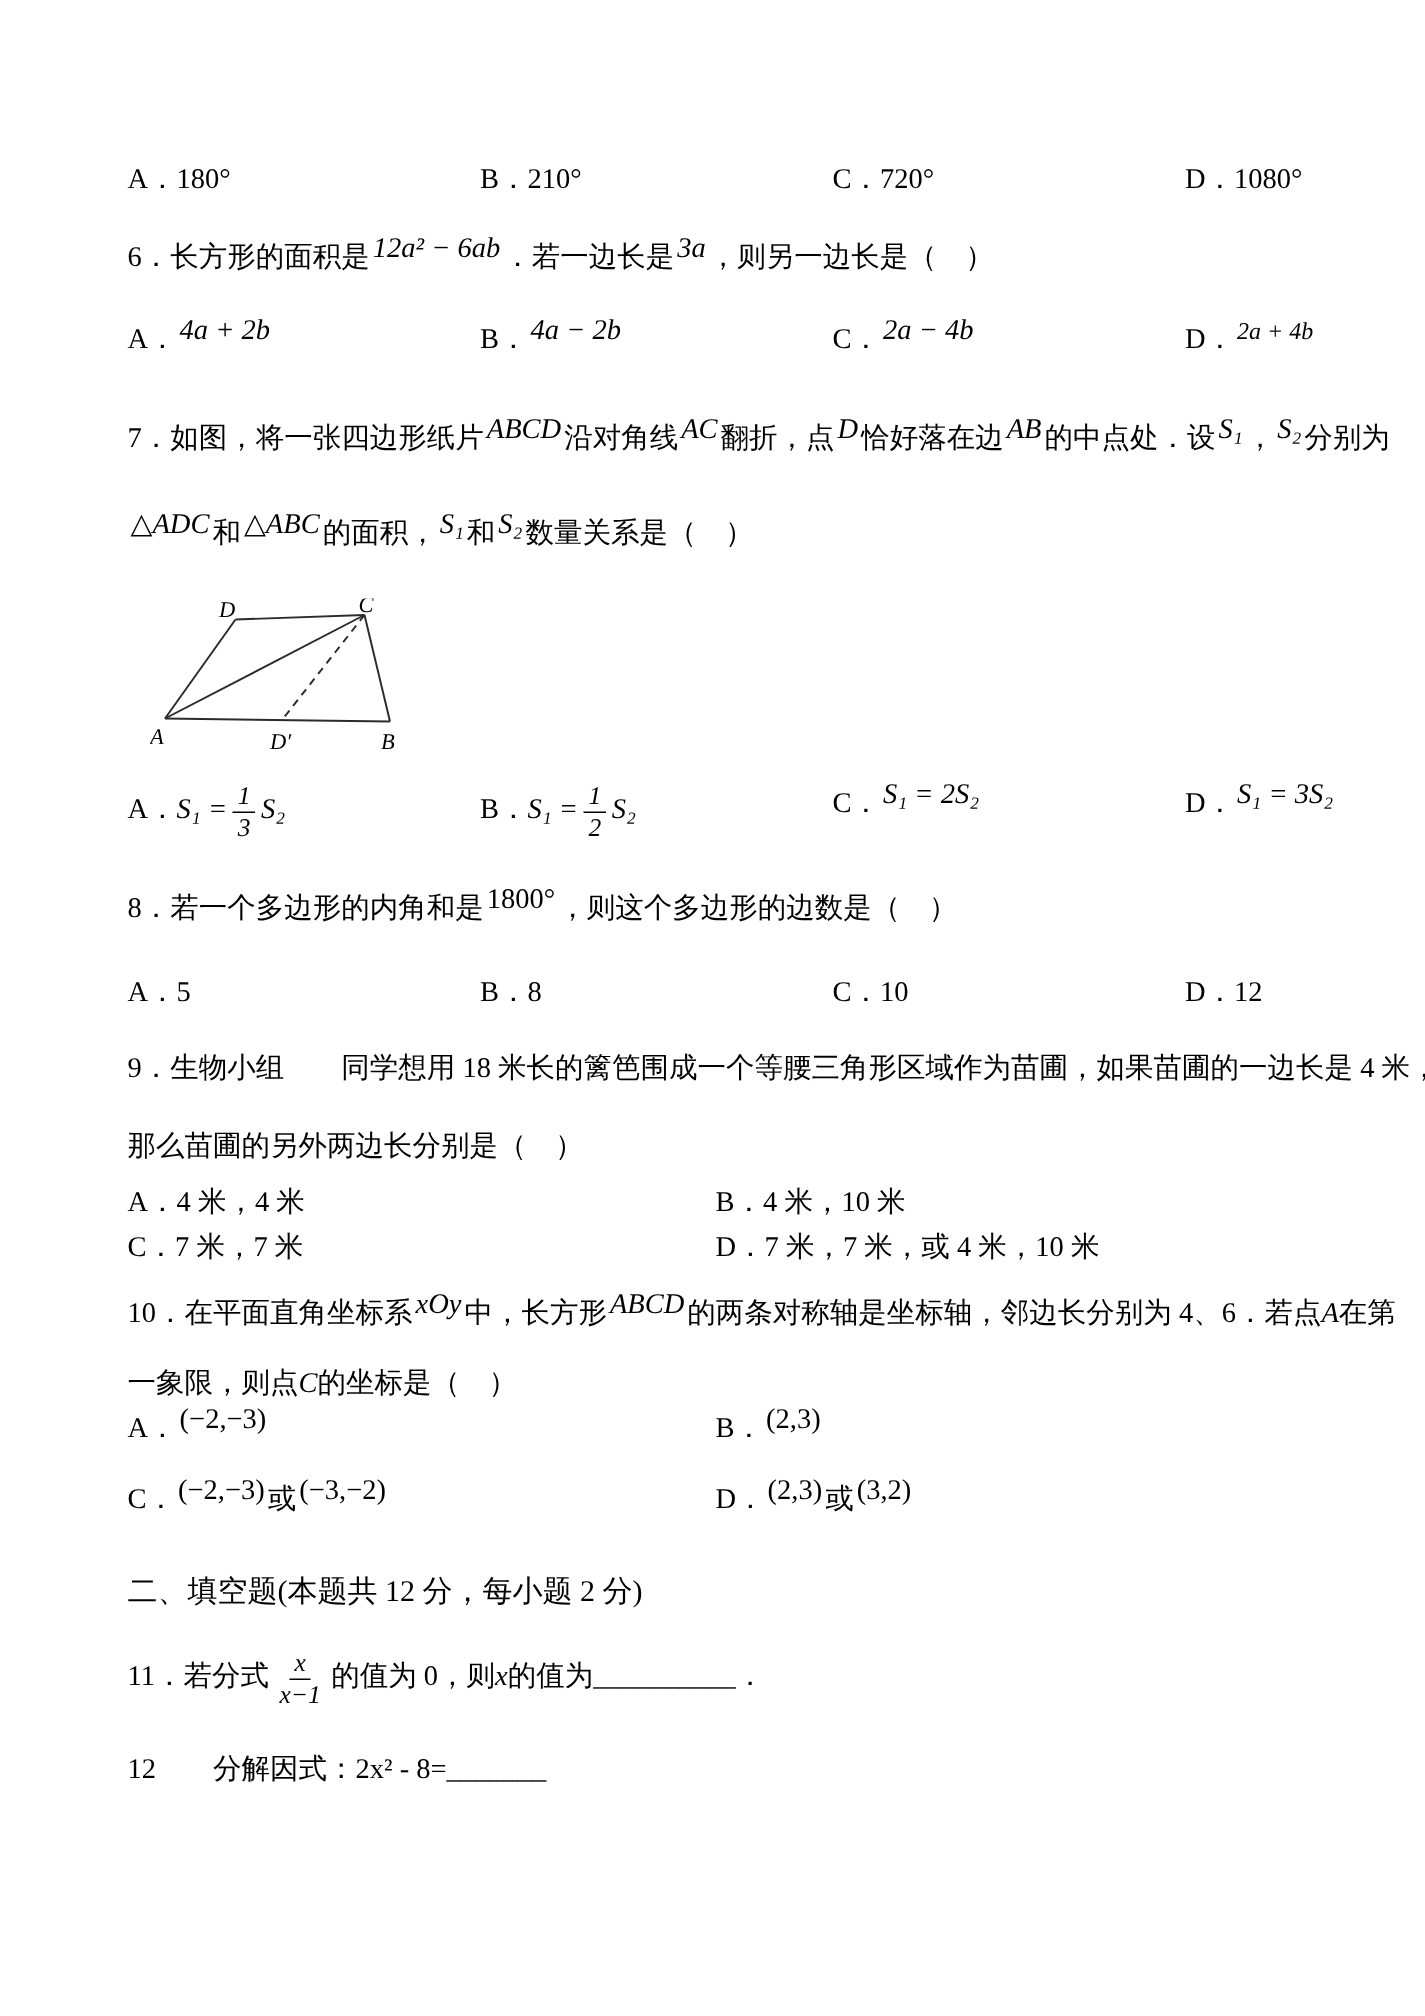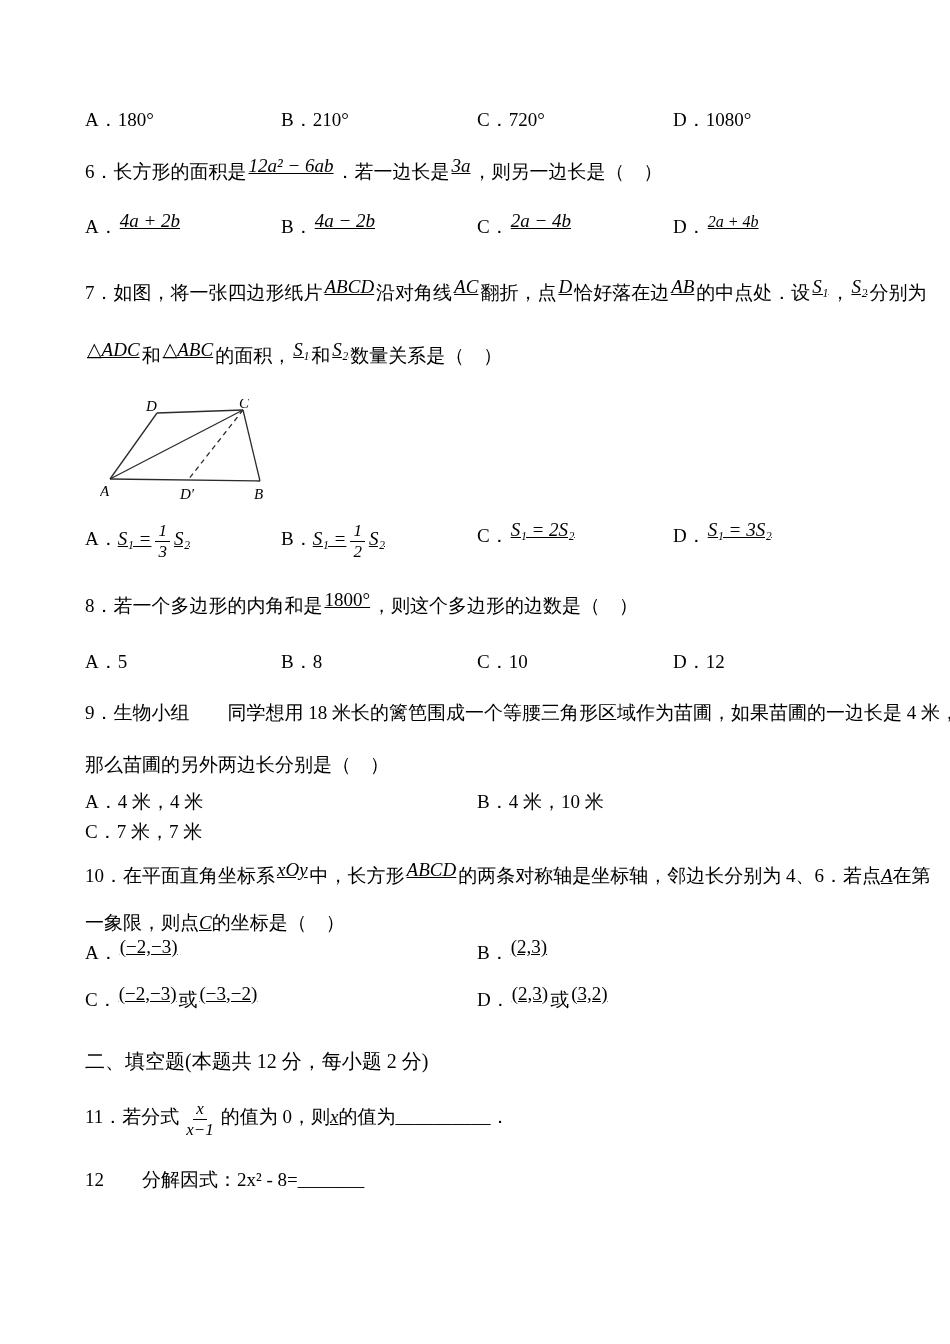--- a/index.html
+++ b/index.html
@@ -5,25 +5,25 @@
   html,body { margin:0; padding:0; }
   body {
     width:950px; height:1344px; overflow:hidden;
     background:#ffffff; color:#000000;
     font-family:"Liberation Serif","DejaVu Serif",serif;
     font-size:19px;
   }
   .page { padding:105px 60px 0 85px; }
   .row { line-height:1.6; }
   .nowrap { white-space:nowrap; }
-  .m { font-family:"Liberation Serif","DejaVu Serif",serif;text-decoration:underline; }
+  .m { font-family:"Liberation Serif","DejaVu Serif",serif; }
   .it { font-style:italic; }
   .up { position:relative; top:-6px; display:inline-block; padding:0 2px; }
   .sm { font-size:16px;text-align:center; }
-  .opts4 { display:flex; }
+  .opts4 { display:flex;gap:39px; }
   .opts4 .opt { width:196px; flex:0 0 auto; }
   .opts2 { display:flex; }
   .opts2 .opt { width:392px; flex:0 0 auto; }
   .frac {
     display:inline-flex; flex-direction:column; align-items:center;
     vertical-align:middle; line-height:1.15; font-size:17px;
     font-style:italic; margin:0 4px;
   }
   .frac .fnum { border-bottom:1.2px solid #000; padding:0 3px; text-align:center; }
   .frac .fden { padding:0 3px; text-align:center; }
@@ -114,20 +114,21 @@
   </div>
   <div class="row" style="margin-bottom:6px">
     <span>那么苗圃的另外两边长分别是（　）</span>
   </div>
   <div class="row opts2" style="margin-bottom:0">
     <div class="opt"><span>A．</span><span>4 米，4 米</span></div>
     <div class="opt"><span>B．</span><span>4 米，10 米</span></div>
   </div>
   <div class="row opts2" style="margin-bottom:14px">
     <div class="opt"><span>C．</span><span>7 米，7 米</span></div>
+    <div class="opt"><span>D．</span><span>7 米，7 米，或 4 米，10 米</span></div>
   </div>
 
   <div class="row nowrap" style="margin-bottom:16px">
     <span>10．在平面直角坐标系</span><span class="m it up">xOy</span><span>中，长方形</span><span class="m it up">ABCD</span><span>的两条对称轴是坐标轴，邻边长分别为 4、6．若点</span><span class="m it">A</span><span>在第</span>
   </div>
   <div class="row" style="margin-bottom:0">
     <span>一象限，则点</span><span class="m it">C</span><span>的坐标是（　）</span>
   </div>
   <div class="row opts2" style="margin-bottom:16px">
     <div class="opt"><span>A．</span><span class="m up">(−2,−3)</span></div>

